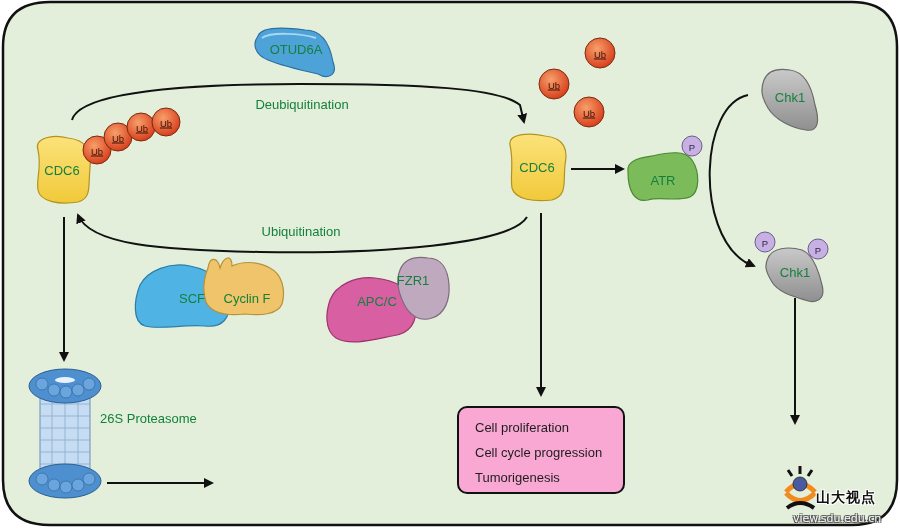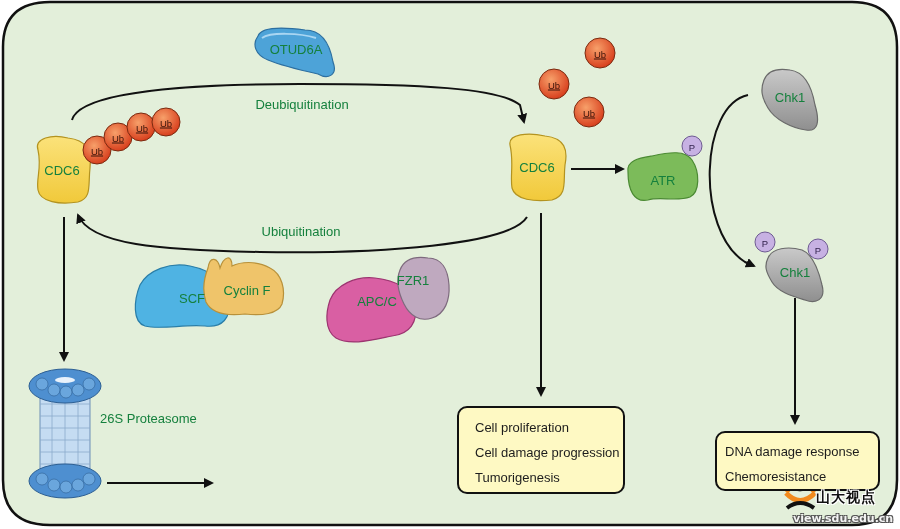--- a/index.html
+++ b/index.html
@@ -4,24 +4,24 @@
 <style>
   html, body { margin: 0; padding: 0; background: #ffffff; }
   body { width: 900px; height: 529px; overflow: hidden; position: relative; font-family: "Liberation Sans", sans-serif; }
   #stage { position: absolute; left: 0; top: 0; width: 900px; height: 529px; }
   .lbl { position: absolute; font-family: "Liberation Sans", sans-serif; color: #15803d; white-space: nowrap; }
   .c { transform: translate(-50%, -50%); }
   .proc { font-size: 13px; }
   .prot { font-size: 13px; }
   .ub { font-size: 9.5px; color: #3a1208; text-decoration: underline; }
   .pl { font-size: 9.5px; color: #2e1f48; }
-  .box { position: absolute; border: 2px solid #111; border-radius: 10px; background: #fef9c3; }
+  .box { position: absolute; border: 2px solid #111; border-radius: 10px; background: #f9a8d4; }
   .box .line { font-size: 13px; color: #1d1d1d; position: absolute; left: 16px; white-space: nowrap; }
   .wm-cn { position: absolute; font-family: Liberation Serif, serif; font-weight: bold; color: #111; font-size: 14px; letter-spacing: 1px; text-shadow: 1px 1px 0 #fff, -1px -1px 0 #fff, 1px -1px 0 #fff, -1px 1px 0 #fff; }
-  .wm-url { position: absolute; font-family: "DejaVu Sans", sans-serif; font-weight: bold; color: #f4f4f4; font-size: 11px; text-shadow: 1px 1px 0 #555, -1px -1px 0 #555, 1px -1px 0 #555, -1px 1px 0 #555; }
+  .wm-url { position: absolute; font-family: "DejaVu Sans", sans-serif; font-weight: normal; color: #f4f4f4; font-size: 11px; text-shadow: 1px 1px 0 #555, -1px -1px 0 #555, 1px -1px 0 #555, -1px 1px 0 #555; }
 </style>
 </head>
 <body>
 
 <div id="stage">
   <svg width="900" height="529" viewBox="0 0 900 529" style="position:absolute;left:0;top:0">
     <defs>
       <marker id="arr" markerWidth="10" markerHeight="10" refX="8" refY="5" orient="auto" markerUnits="userSpaceOnUse">
         <path d="M0,0 L10,5 L0,10 z" fill="#111"></path>
       </marker>
@@ -132,21 +132,21 @@
       <line x1="788" y1="470" x2="792" y2="476" stroke="#111" stroke-width="3"></line>
       <line x1="812" y1="470" x2="808" y2="476" stroke="#111" stroke-width="3"></line>
       <path d="M787,508 Q800,498 814,508" fill="none" stroke="#111" stroke-width="4"></path>
     </g>
   </svg>
 
   <span class="lbl c prot" style="left:296px;top:49px">OTUD6A</span>
   <span class="lbl c prot" style="left:62px;top:170px">CDC6</span>
   <span class="lbl c prot" style="left:537px;top:167px">CDC6</span>
   <span class="lbl c prot" style="left:192px;top:298px">SCF</span>
-  <span class="lbl c prot" style="left:247px;top:290px">Cyclin F</span>
+  <span class="lbl c prot" style="left:247px;top:298px">Cyclin F</span>
   <span class="lbl c prot" style="left:377px;top:301px">APC/C</span>
   <span class="lbl c prot" style="left:413px;top:280px">FZR1</span>
   <span class="lbl c prot" style="left:663px;top:180px">ATR</span>
   <span class="lbl c prot" style="left:790px;top:97px">Chk1</span>
   <span class="lbl c prot" style="left:795px;top:272px">Chk1</span>
   <span class="lbl proc" style="left:100px;top:411px">26S Proteasome</span>
 
   <span class="lbl c ub" style="left:97px;top:151px">Ub</span>
   <span class="lbl c ub" style="left:118px;top:138px">Ub</span>
   <span class="lbl c ub" style="left:142px;top:128px">Ub</span>
@@ -157,23 +157,19 @@
 
   <span class="lbl c pl" style="left:692px;top:147px">P</span>
   <span class="lbl c pl" style="left:765px;top:243px">P</span>
   <span class="lbl c pl" style="left:818px;top:250px">P</span>
 
   <span class="lbl c proc" style="left:302px;top:104px">Deubiquitination</span>
   <span class="lbl c proc" style="left:301px;top:231px">Ubiquitination</span>
 
   <div class="box" style="left:457px;top:406px;width:164px;height:84px">
     <span class="line" style="top:12px">Cell proliferation</span>
-    <span class="line" style="top:37px">Cell damage progression</span>
+    <span class="line" style="top:37px">Cell cycle progression</span>
     <span class="line" style="top:62px">Tumorigenesis</span>
-  </div>
-  <div class="box" style="left:715px;top:431px;width:161px;height:56px">
-    <span class="line" style="left:8px;top:11px">DNA damage response</span>
-    <span class="line" style="left:8px;top:36px">Chemoresistance</span>
   </div>
 
   <span class="wm-cn" style="left:816px;top:489px">山大视点</span>
   <span class="wm-url" style="left:793px;top:512px">view.sdu.edu.cn</span>
 </div>
 
 </body></html>

